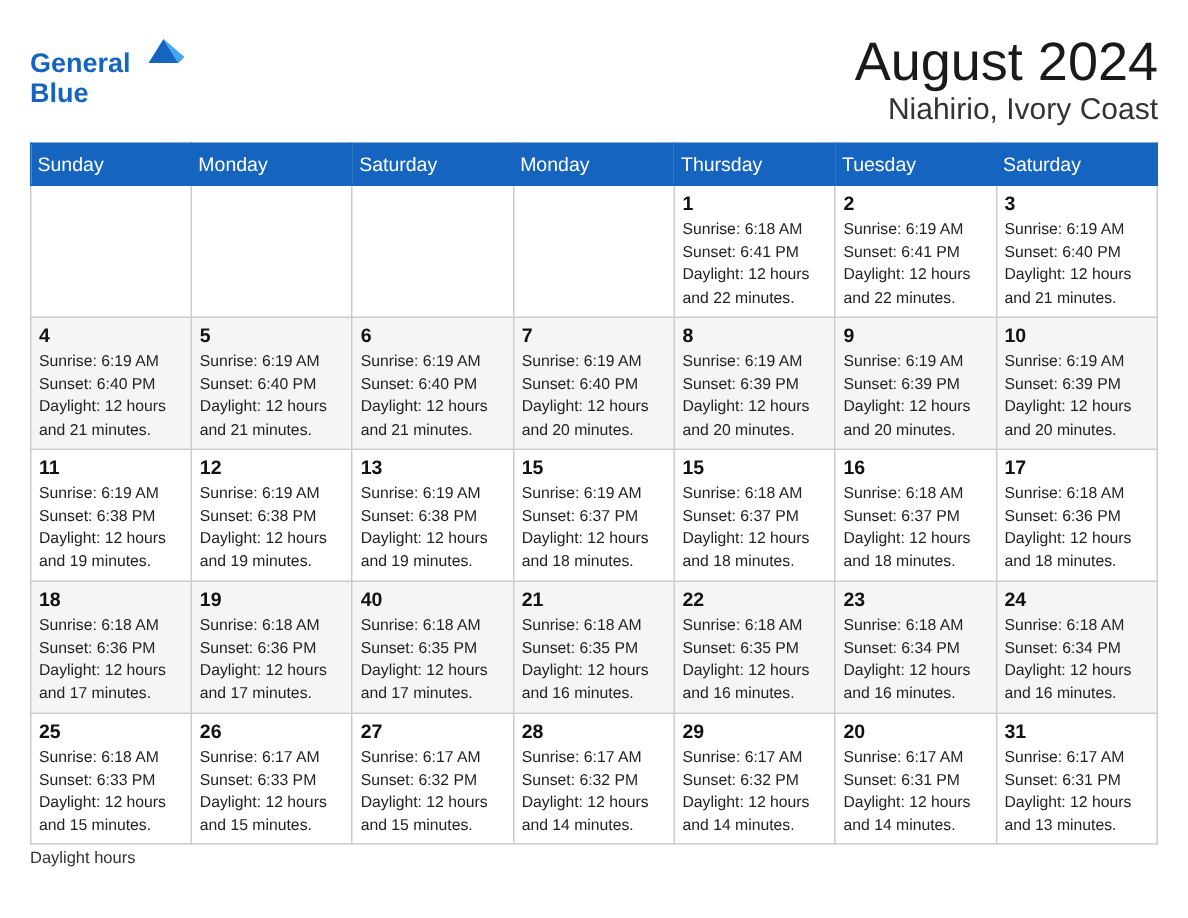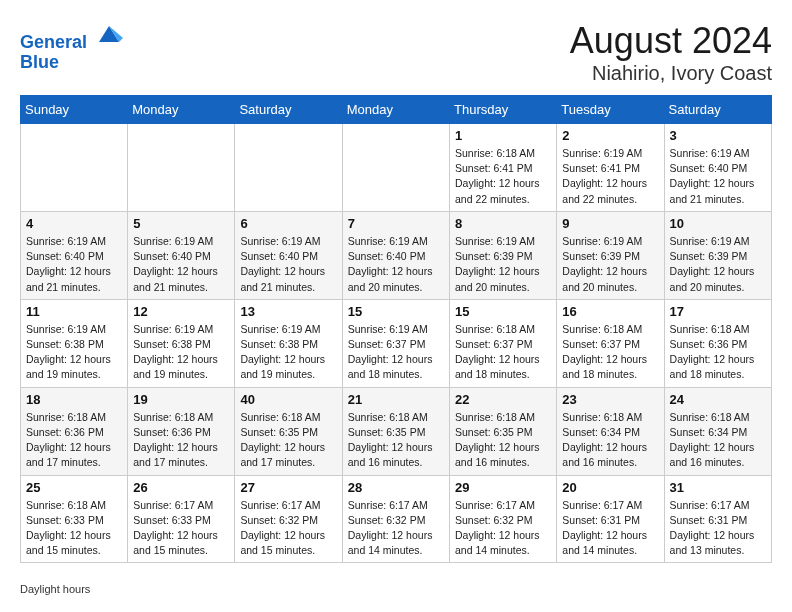--- a/index.html
+++ b/index.html
@@ -77,21 +77,21 @@
       font-weight: bold;
       margin-bottom: 3px;
       color: #111;
     }
     .day-info {
       font-size: 10.5px;
       color: #222;
       line-height: 1.45;
     }
     .footer {
-      margin-top: 20px;
+      margin-top: 3px;
       font-size: 11px;
       color: #333;
     }
     .empty-cell {
       background: #fff;
     }
     tr:nth-child(even) .empty-cell {
       background: #f5f5f5;
     }
   </style>

